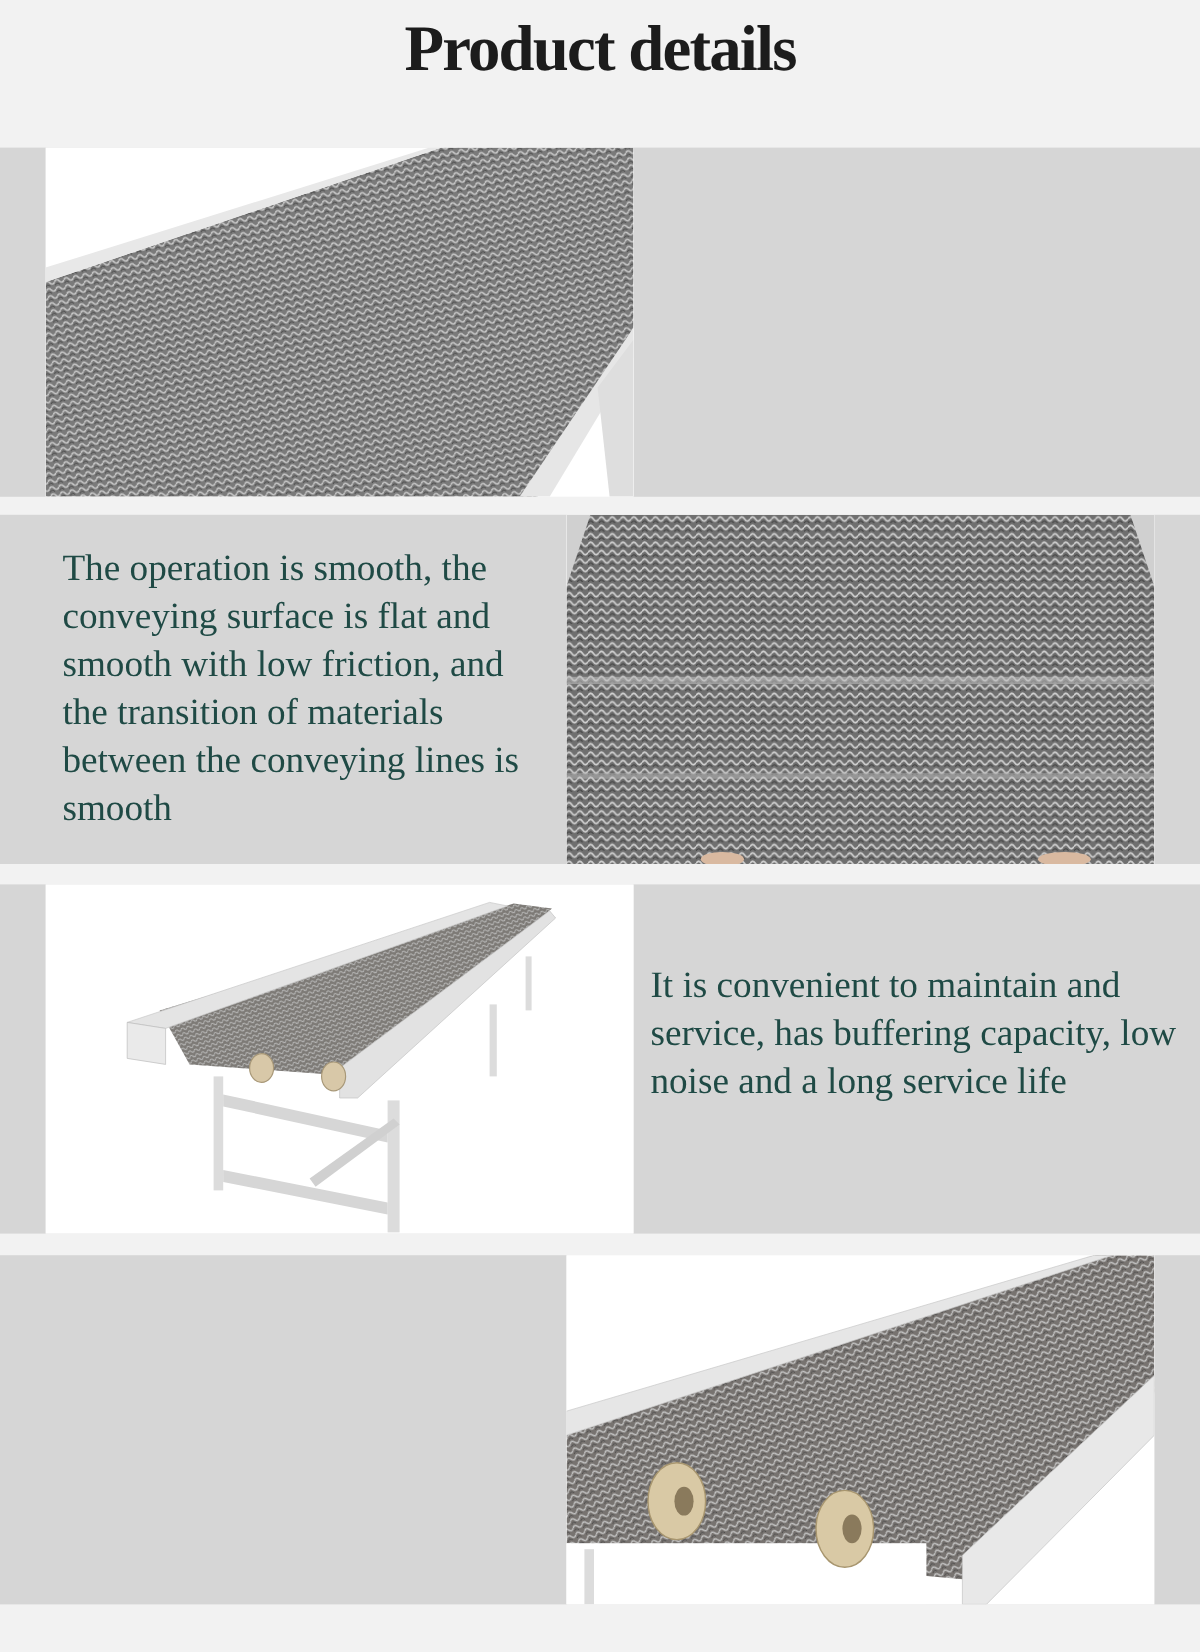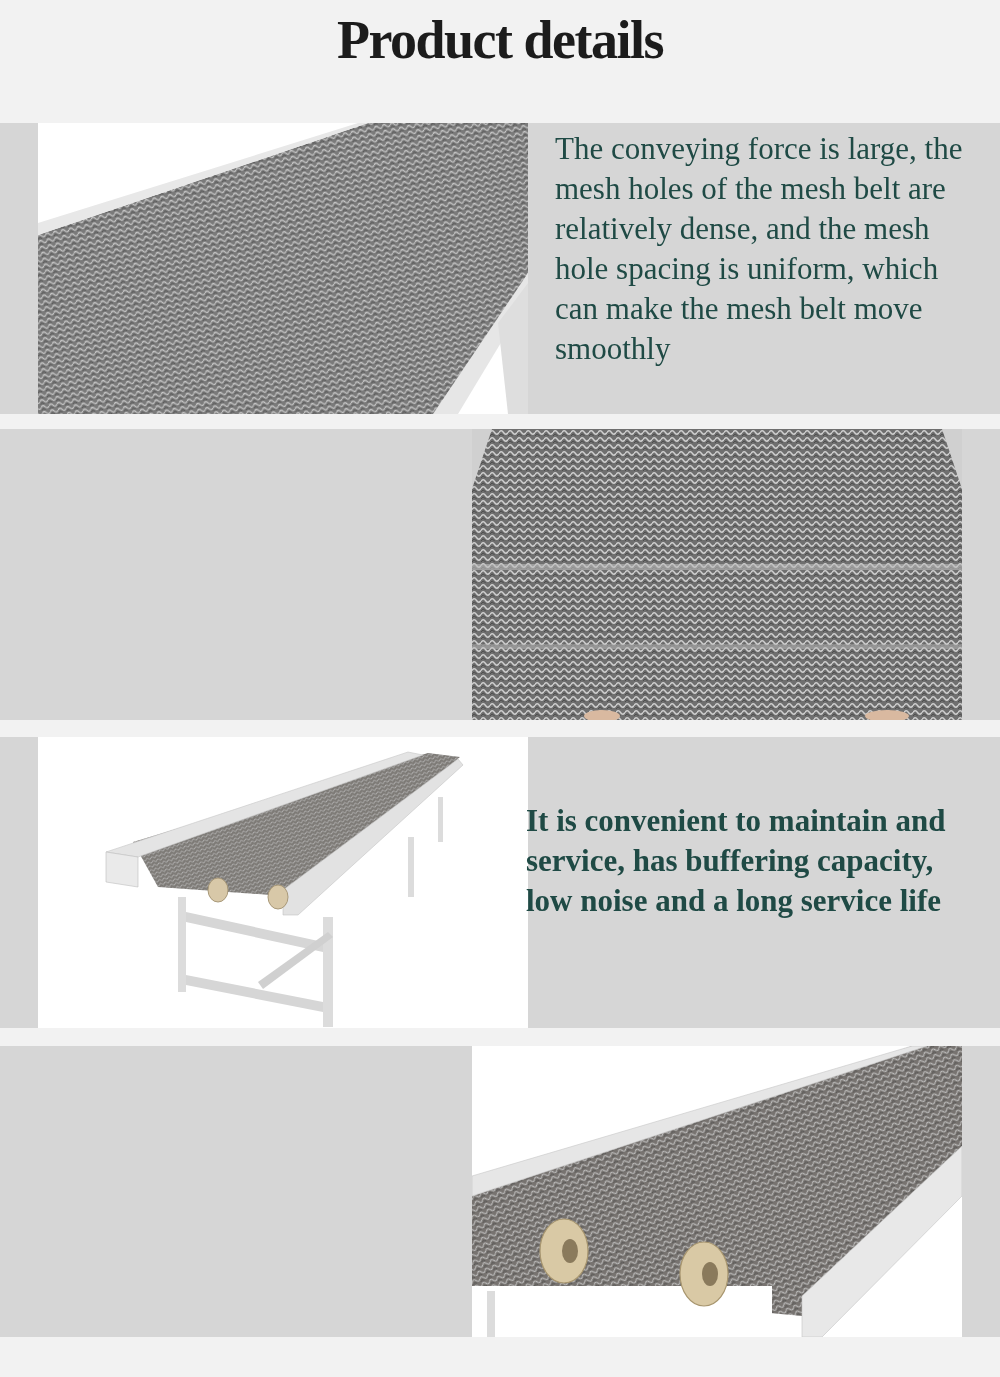--- a/index.html
+++ b/index.html
@@ -59,21 +59,21 @@
     #row1 { top: 123px; }
     #row1 .photo { left: 38px; }
     #row1 .text { left: 555px; top: 6px; width: 430px; }
 
     #row2 { top: 429px; }
     #row2 .photo { left: 472px; }
     #row2 .text { left: 52px; top: 24px; width: 410px; }
 
     #row3 { top: 737px; }
     #row3 .photo { left: 38px; }
-    #row3 .text { left: 526px; top: 64px; width: 440px; font-weight: bold; }
+    #row3 .text { left: 542px; top: 64px; width: 440px; }
 
     #row4 { top: 1046px; }
     #row4 .photo { left: 472px; }
     #row4 .text { left: 42px; top: 42px; width: 420px; letter-spacing: -0.6px; }
   </style>
 </head>
 <body>
 
 <h1 class="page-title">Product details</h1>
 
@@ -87,24 +87,24 @@
           <path d="M0 6 Q2 3 4 6 T8 6" stroke="#4a4a4a" stroke-width="0.8" fill="none"></path>
         </pattern>
       </defs>
       <rect width="490" height="291" fill="#ffffff"></rect>
       <polygon points="0,112 330,0 490,0 490,150 410,291 0,291" fill="url(#mesh1)"></polygon>
       <polygon points="0,100 320,0 330,0 0,112" fill="#e8e8e8"></polygon>
       <polygon points="490,150 490,175 420,291 395,291" fill="#e6e6e6"></polygon>
       <polygon points="460,200 490,160 490,291 470,291" fill="#dedede"></polygon>
     </svg>
   </div>
-  <p class="text">The conveying force is large, the mesh holes of the mesh belt are relatively dense, and the mesh hole spacing is uniform, which can make the mesh belt move smoothly</p>
 </section>
 
 <section class="row" id="row2">
+  <p class="text">The operation is smooth, the conveying surface is flat and smooth with low friction, and the transition of materials between the conveying lines is smooth</p>
   <div class="photo">
     <svg viewBox="0 0 490 291" preserveAspectRatio="none">
       <defs>
         <pattern id="mesh2" width="9" height="7" patternUnits="userSpaceOnUse">
           <rect width="9" height="7" fill="#6f6f6f"></rect>
           <path d="M0 3.5 Q2.25 0 4.5 3.5 T9 3.5" stroke="#d0d0d0" stroke-width="1.4" fill="none"></path>
           <path d="M0 7 Q2.25 3.5 4.5 7 T9 7" stroke="#404040" stroke-width="0.8" fill="none"></path>
         </pattern>
       </defs>
       <rect width="490" height="291" fill="#d0d0d0"></rect>

